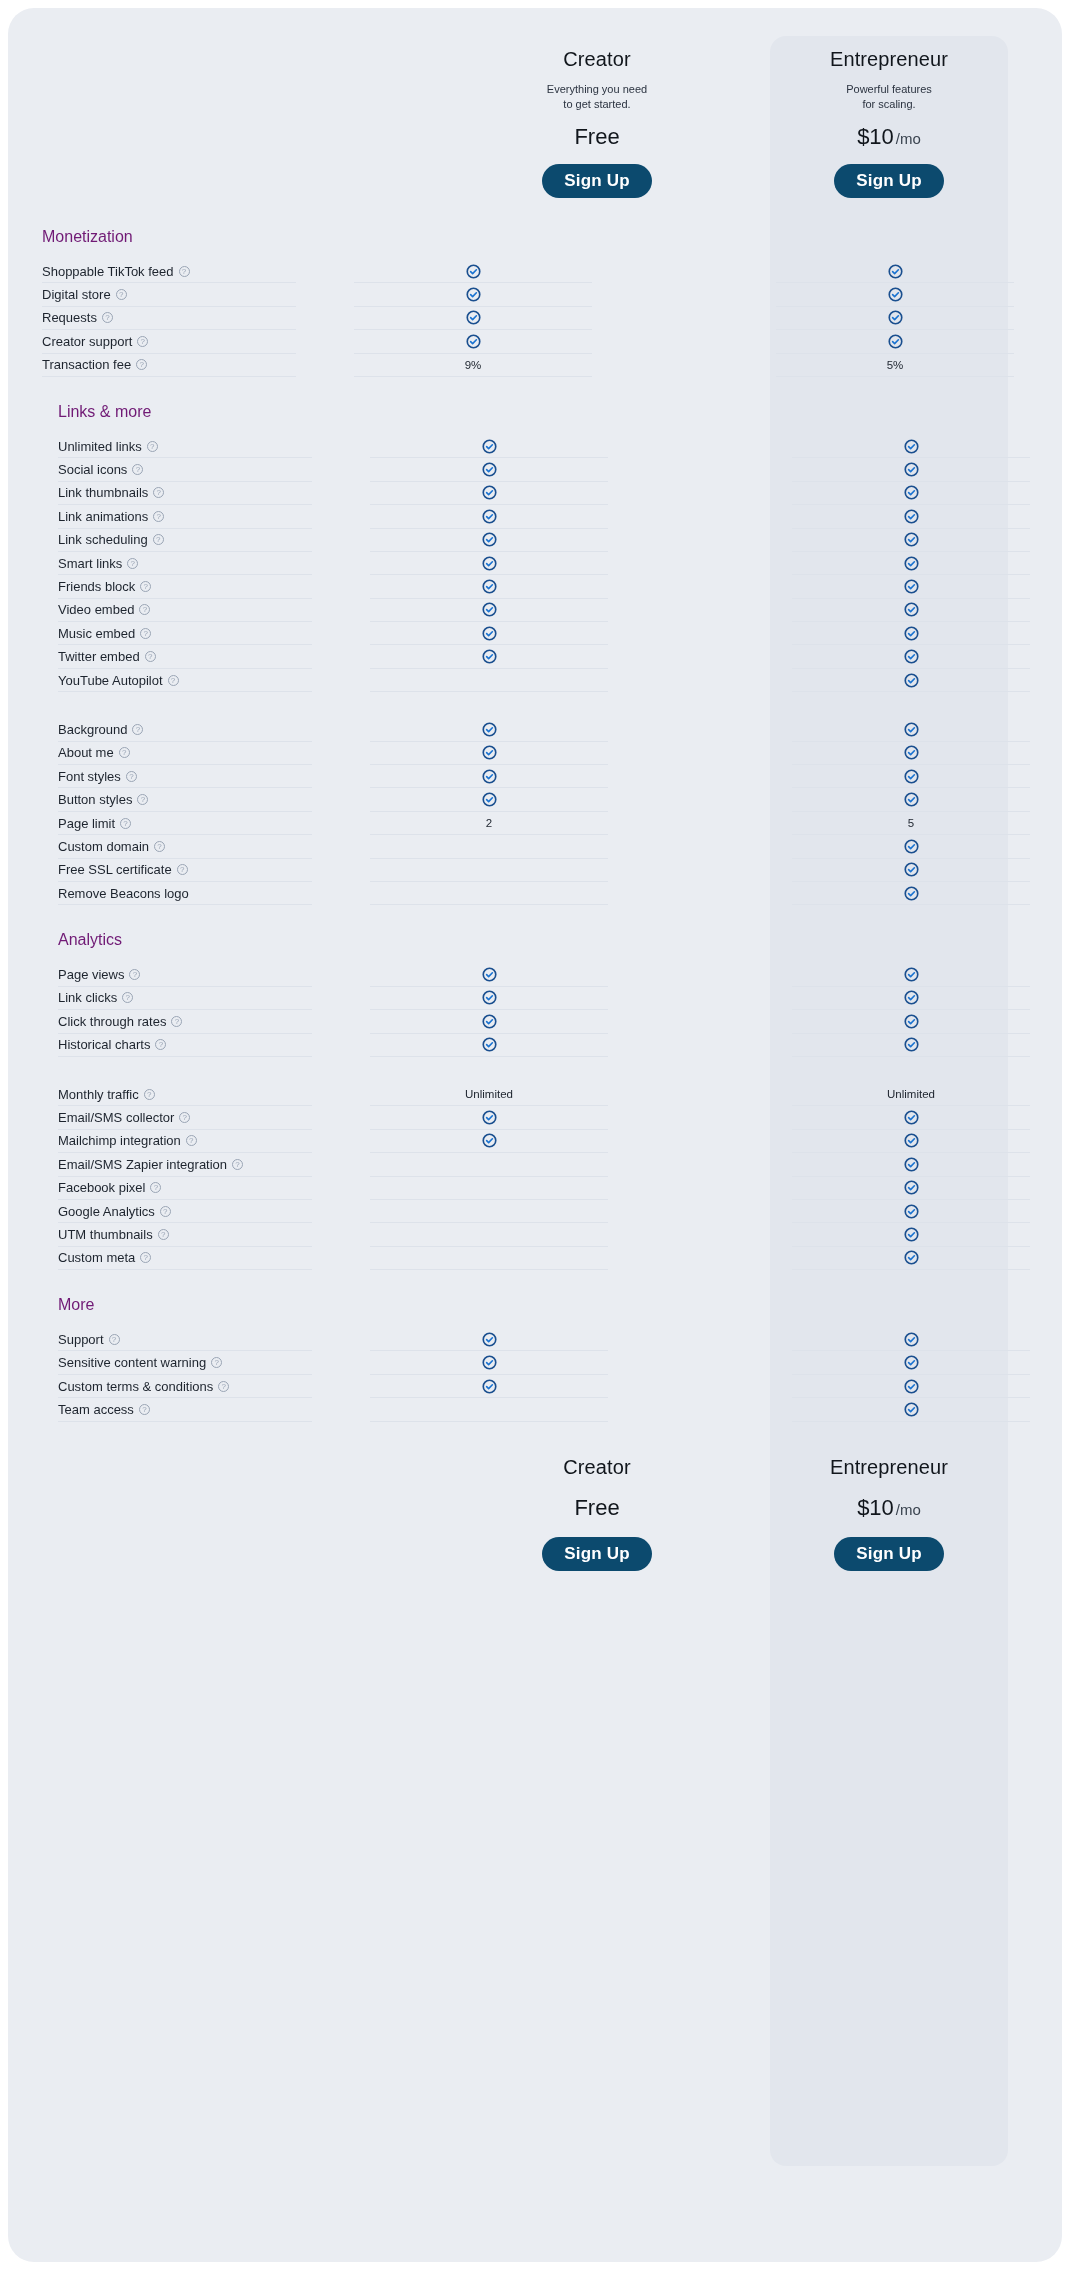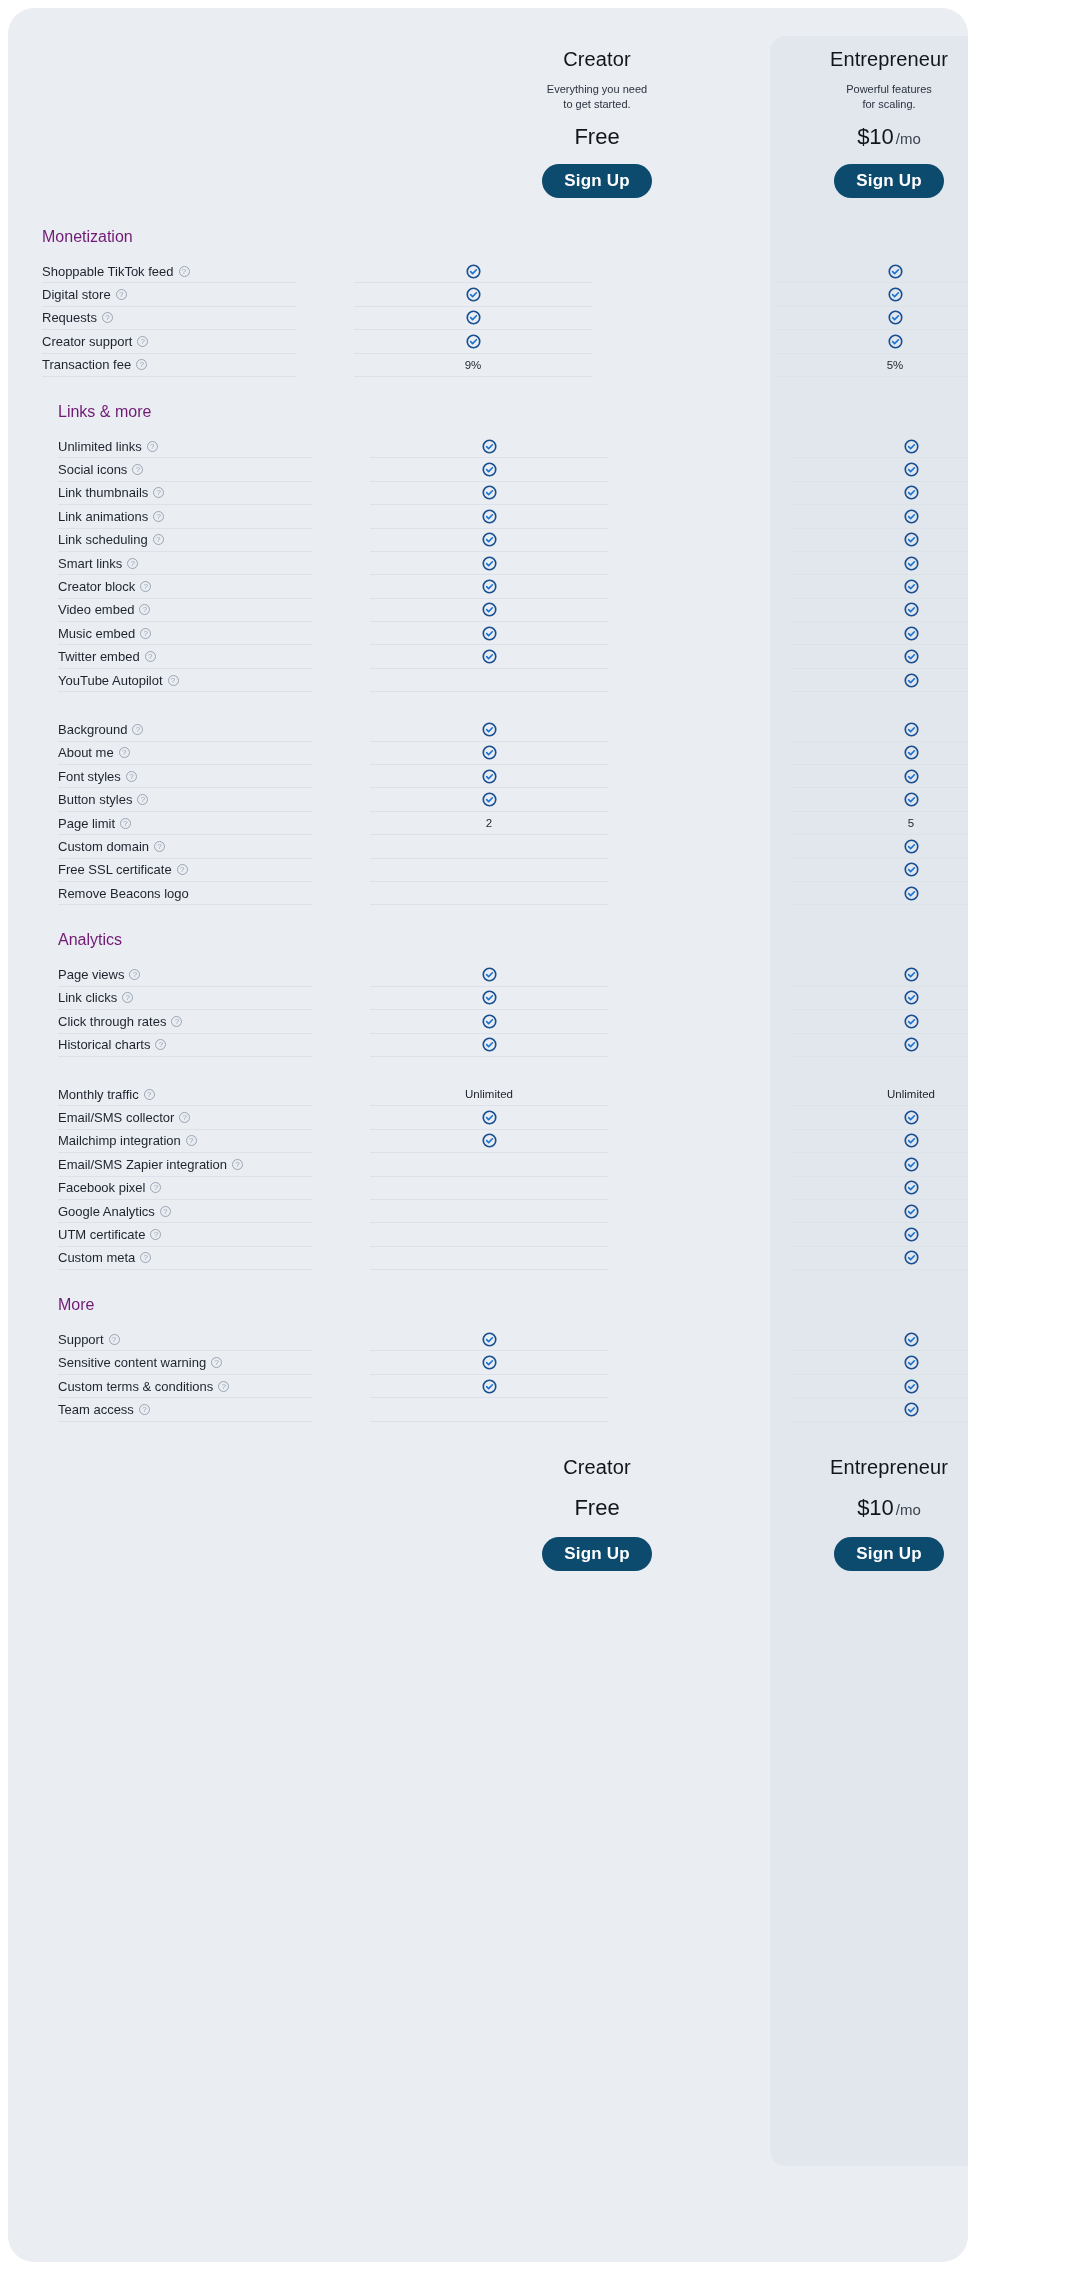--- a/index.html
+++ b/index.html
@@ -13,21 +13,21 @@
   .page {
     position: relative;
     width: 1070px;
     height: 2270px;
     overflow: hidden;
   }
   .panel {
     position: absolute;
     left: 8px;
     top: 8px;
-    width: 960px;
+    width: 1054px;
     height: 2254px;
     background: #eaedf2;
     border-radius: 26px;
     overflow: hidden;
   }
   
   .plan-card-highlight {
     position: absolute;
     left: 762px;
     top: 28px;
@@ -370,21 +370,21 @@
               </div>
               <div class="cell cell-entrepreneur cell-value">
                 <svg class="check-icon" viewBox="0 0 24 24">
                   <circle cx="12" cy="12" r="10" fill="none" stroke="#1a4f8f" stroke-width="2.6"></circle>
                   <path d="M7.4 12.3 L10.6 15.4 L16.6 9.2" fill="none" stroke="#1a73d1" stroke-width="2.6" stroke-linecap="round" stroke-linejoin="round"></path>
                 </svg>
               </div>
             </div>
             <div class="feat-row">
               <div class="cell cell-label">
-                <span class="feat-label">Creator block</span>
+                <span class="feat-label">Friends block</span>
                 <span class="info-icon">?</span>
               </div>
               <div class="cell cell-creator cell-value">
                 <svg class="check-icon" viewBox="0 0 24 24">
                   <circle cx="12" cy="12" r="10" fill="none" stroke="#1a4f8f" stroke-width="2.6"></circle>
                   <path d="M7.4 12.3 L10.6 15.4 L16.6 9.2" fill="none" stroke="#1a73d1" stroke-width="2.6" stroke-linecap="round" stroke-linejoin="round"></path>
                 </svg>
               </div>
               <div class="cell cell-entrepreneur cell-value">
                 <svg class="check-icon" viewBox="0 0 24 24">
@@ -743,21 +743,21 @@
               <div class="cell cell-creator cell-value"></div>
               <div class="cell cell-entrepreneur cell-value">
                 <svg class="check-icon" viewBox="0 0 24 24">
                   <circle cx="12" cy="12" r="10" fill="none" stroke="#1a4f8f" stroke-width="2.6"></circle>
                   <path d="M7.4 12.3 L10.6 15.4 L16.6 9.2" fill="none" stroke="#1a73d1" stroke-width="2.6" stroke-linecap="round" stroke-linejoin="round"></path>
                 </svg>
               </div>
             </div>
             <div class="feat-row">
               <div class="cell cell-label">
-                <span class="feat-label">UTM certificate</span>
+                <span class="feat-label">UTM thumbnails</span>
                 <span class="info-icon">?</span>
               </div>
               <div class="cell cell-creator cell-value"></div>
               <div class="cell cell-entrepreneur cell-value">
                 <svg class="check-icon" viewBox="0 0 24 24">
                   <circle cx="12" cy="12" r="10" fill="none" stroke="#1a4f8f" stroke-width="2.6"></circle>
                   <path d="M7.4 12.3 L10.6 15.4 L16.6 9.2" fill="none" stroke="#1a73d1" stroke-width="2.6" stroke-linecap="round" stroke-linejoin="round"></path>
                 </svg>
               </div>
             </div>

